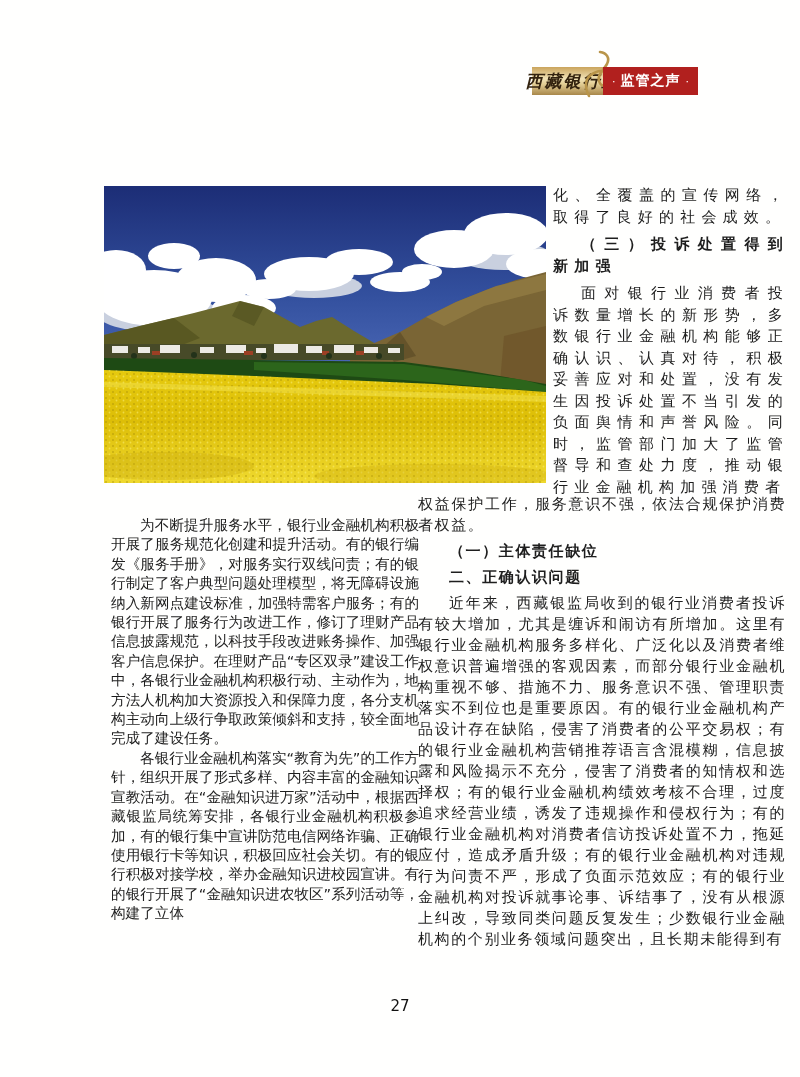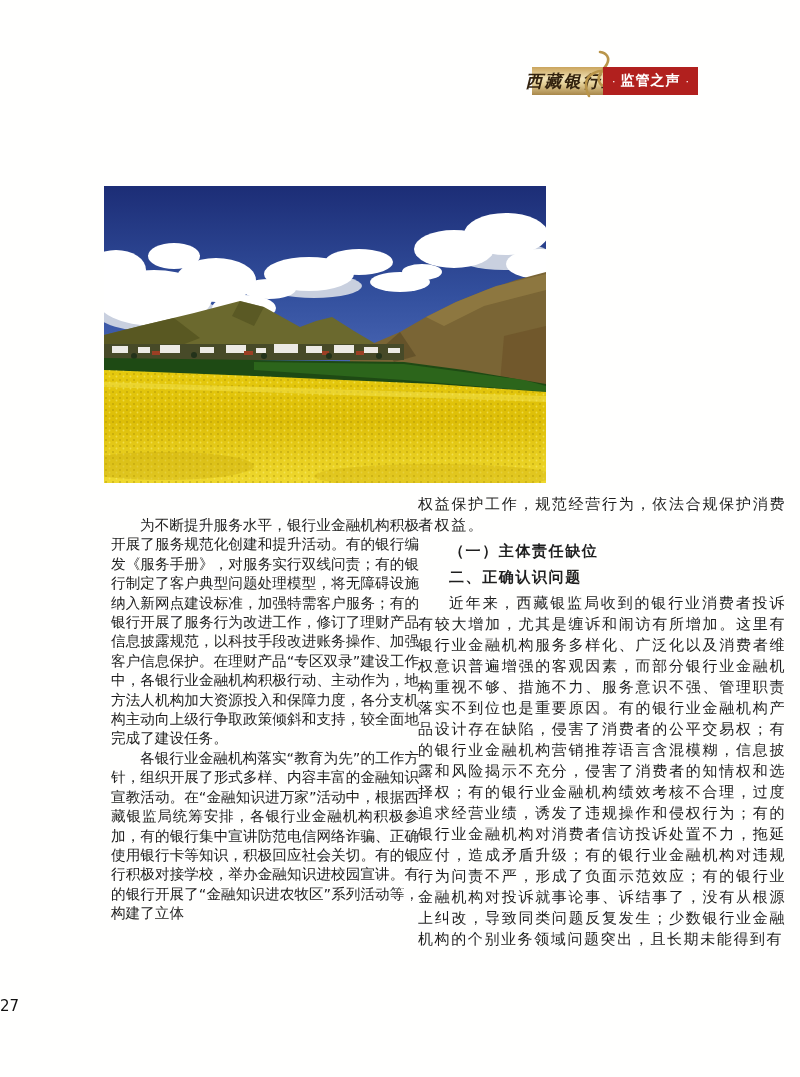--- a/index.html
+++ b/index.html
@@ -33,21 +33,21 @@
   .col-narrow p{text-align:justify;}
   .col-narrow .body-indent{text-indent:28px;}
   .col-narrow .h{font-weight:bold;margin:6px 0;text-indent:28px;}
 
   .col-full{position:absolute;left:418px;top:494px;width:368px;font-size:15px;
     line-height:21px;letter-spacing:1.6px;}
   .col-full p{text-align:justify;}
   .col-full .body-indent{text-indent:31px;}
   .col-full .h{font-weight:bold;margin:5px 0;text-indent:31px;}
 
-  .pagenum{position:absolute;left:0;top:997px;width:800px;
+  .pagenum{position:absolute;left:0;top:997px;width:800px;text-align:center;
     font-size:15px;color:#111111;}
 </style>
 </head>
 <body>
 
 <div class="page">
 
   <div class="banner-gold">
     <span class="brand">西藏银行业</span>
   </div>
@@ -156,22 +156,27 @@
         <ellipse cx="330" cy="290" rx="120" ry="12" fill="#c7a708" opacity="0.3"></ellipse>
       </g>
     </svg>
   </div>
 
   <div class="col-left">
     <p class="body-indent">为不断提升服务水平，银行业金融机构积极开展了服务规范化创建和提升活动。有的银行编发《服务手册》，对服务实行双线问责；有的银行制定了客户典型问题处理模型，将无障碍设施纳入新网点建设标准，加强特需客户服务；有的银行开展了服务行为改进工作，修订了理财产品信息披露规范，以科技手段改进账务操作、加强客户信息保护。在理财产品“专区双录”建设工作中，各银行业金融机构积极行动、主动作为，地方法人机构加大资源投入和保障力度，各分支机构主动向上级行争取政策倾斜和支持，较全面地完成了建设任务。</p>
     <p class="body-indent">各银行业金融机构落实“教育为先”的工作方针，组织开展了形式多样、内容丰富的金融知识宣教活动。在“金融知识进万家”活动中，根据西藏银监局统筹安排，各银行业金融机构积极参加，有的银行集中宣讲防范电信网络诈骗、正确使用银行卡等知识，积极回应社会关切。有的银行积极对接学校，举办金融知识进校园宣讲。有的银行开展了“金融知识进农牧区”系列活动等，构建了立体</p>
   </div>
 
+  <div class="col-narrow">
+    <p>化、全覆盖的宣传网络，取得了良好的社会成效。</p>
+    <p class="h">（三）投诉处置得到新加强</p>
+    <p class="body-indent">面对银行业消费者投诉数量增长的新形势，多数银行业金融机构能够正确认识、认真对待，积极妥善应对和处置，没有发生因投诉处置不当引发的负面舆情和声誉风险。同时，监管部门加大了监管督导和查处力度，推动银行业金融机构加强消费者</p>
+  </div>
 
   <div class="col-full">
-    <p>权益保护工作，规范经营行为，依法合规保护消费者权益。</p>
+    <p>权益保护工作，服务意识不强，依法合规保护消费者权益。</p>
     <p class="h">（一）主体责任缺位</p>
     <p class="h">二、正确认识问题</p>
     <p class="body-indent">近年来，西藏银监局收到的银行业消费者投诉有较大增加，尤其是缠诉和闹访有所增加。这里有银行业金融机构服务多样化、广泛化以及消费者维权意识普遍增强的客观因素，而部分银行业金融机构重视不够、措施不力、服务意识不强、管理职责落实不到位也是重要原因。有的银行业金融机构产品设计存在缺陷，侵害了消费者的公平交易权；有的银行业金融机构营销推荐语言含混模糊，信息披露和风险揭示不充分，侵害了消费者的知情权和选择权；有的银行业金融机构绩效考核不合理，过度追求经营业绩，诱发了违规操作和侵权行为；有的银行业金融机构对消费者信访投诉处置不力，拖延应付，造成矛盾升级；有的银行业金融机构对违规行为问责不严，形成了负面示范效应；有的银行业金融机构对投诉就事论事、诉结事了，没有从根源上纠改，导致同类问题反复发生；少数银行业金融机构的个别业务领域问题突出，且长期未能得到有</p>
   </div>
 
   <div class="pagenum">27</div>
 </div>
 
 </body></html>

